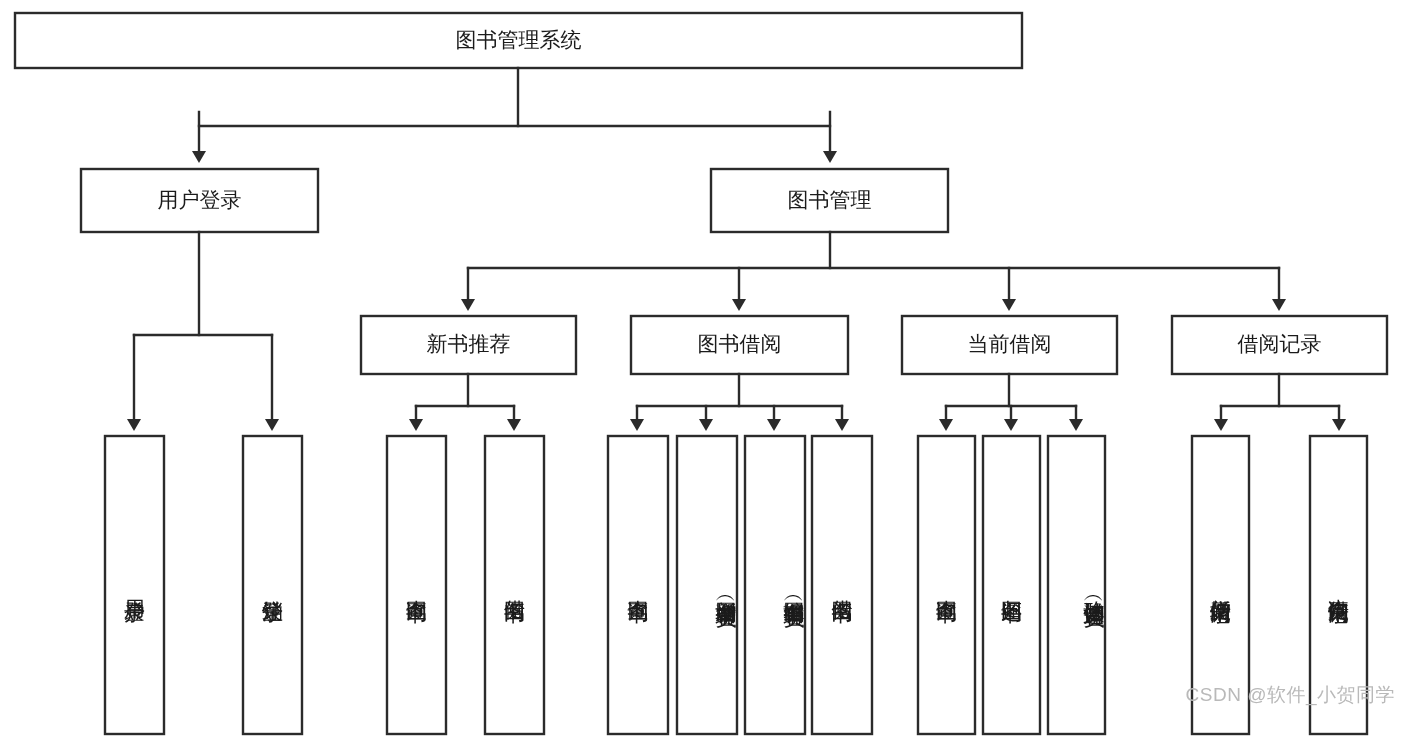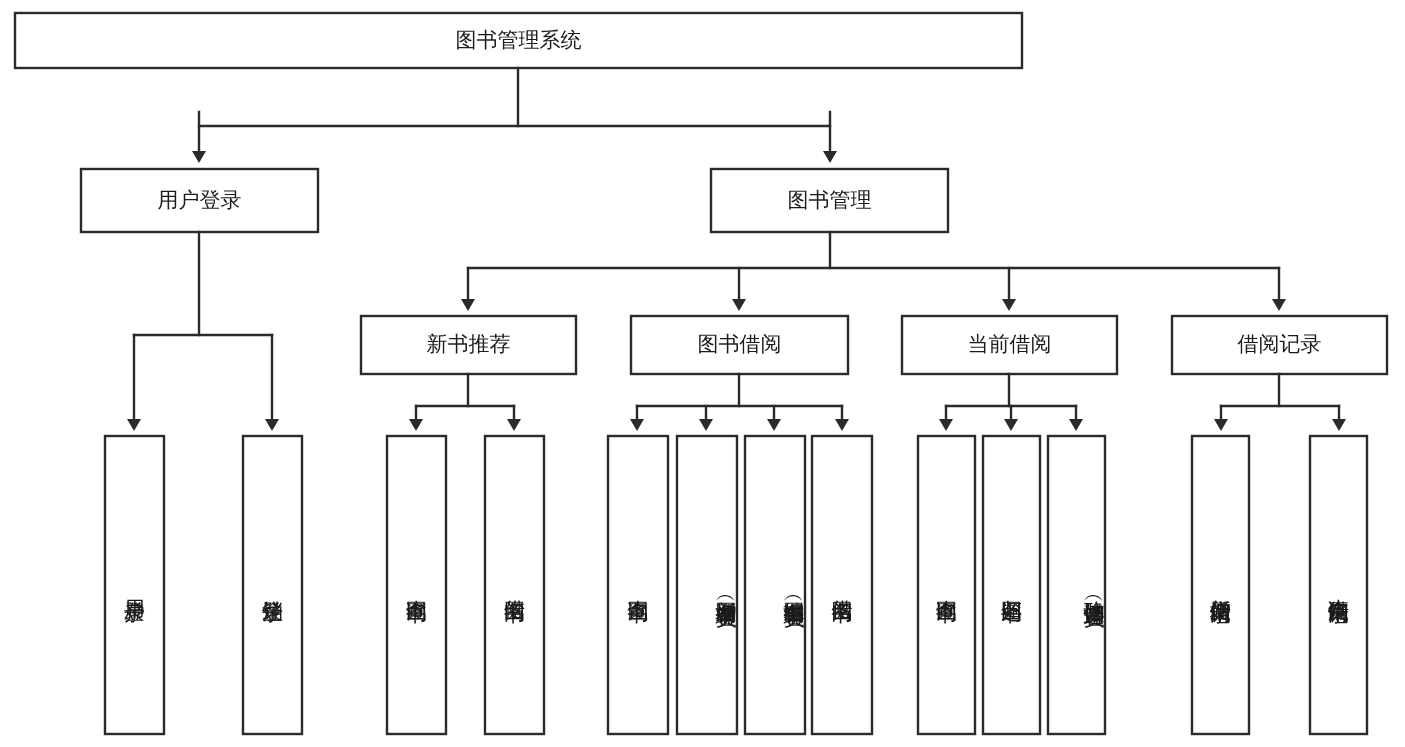--- a/index.html
+++ b/index.html
@@ -229,14 +229,15 @@
   <div class="leaf-label centered" style="left:918px; top:436px; width:57px; height:298px;">查询图书</div>
 
   <div class="leaf-label centered" style="left:983px; top:436px; width:57px; height:298px;">归还图书</div>
 
   <div class="leaf-label" style="left:1048px; top:442px; width:57px; height:292px;">确认归还（管理员）</div>
 
   <div class="leaf-label centered" style="left:1192px; top:436px; width:57px; height:298px;">新增借阅记录</div>
 
   <div class="leaf-label centered" style="left:1310px; top:436px; width:57px; height:298px;">查询借阅记录</div>
 
+  <div class="watermark">CSDN @软件_小贺同学</div>
 
 </div>
 
 </body></html>

